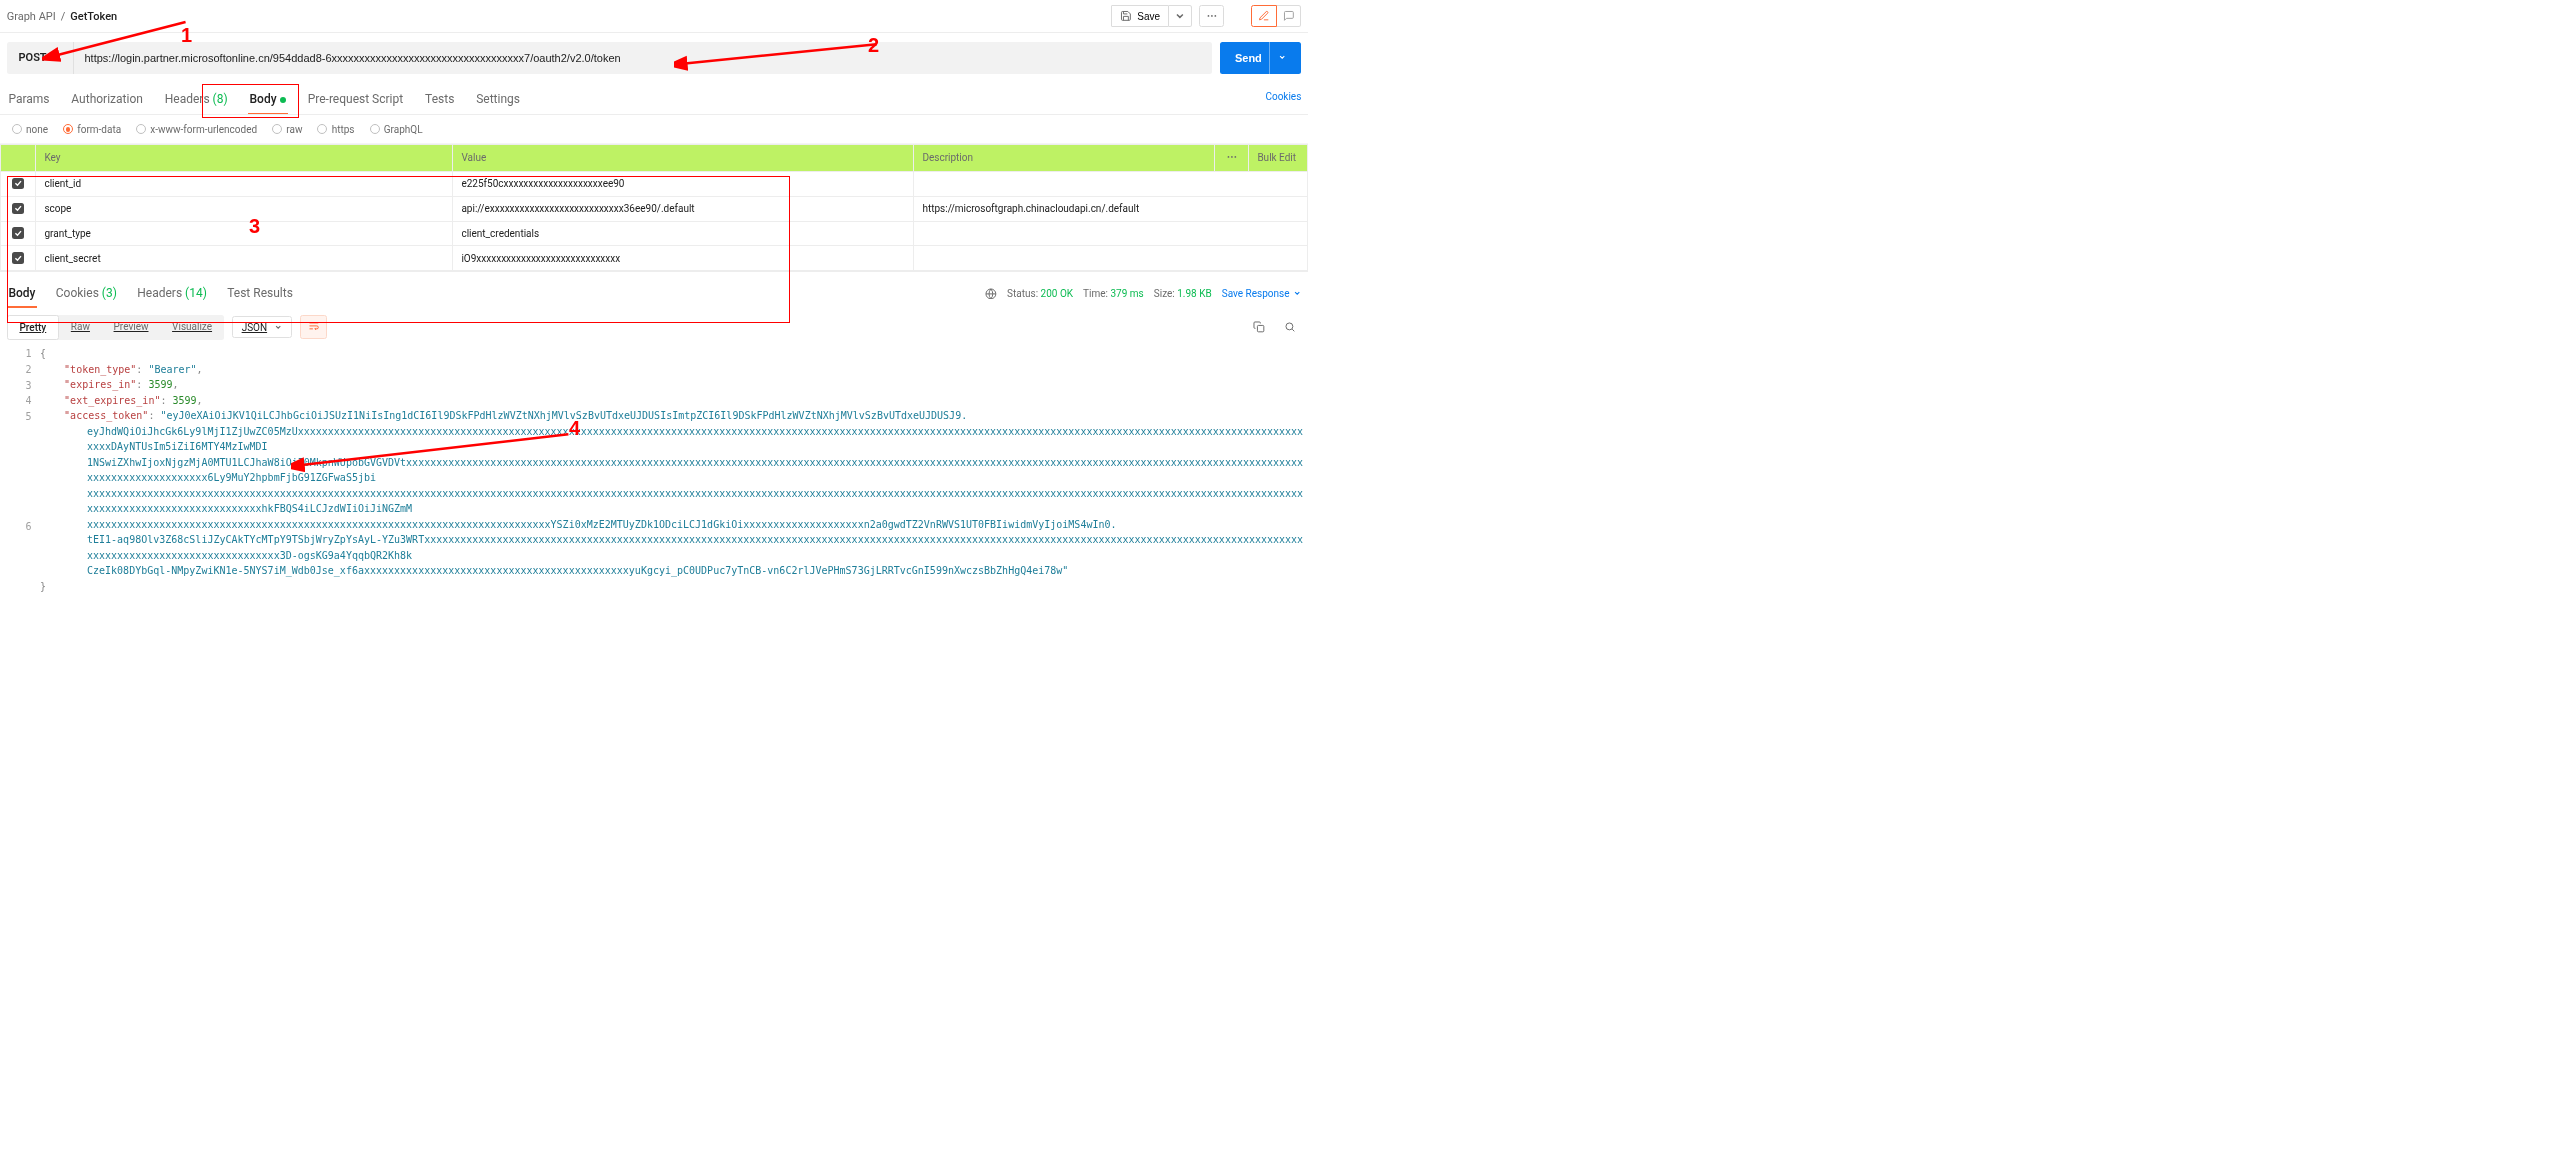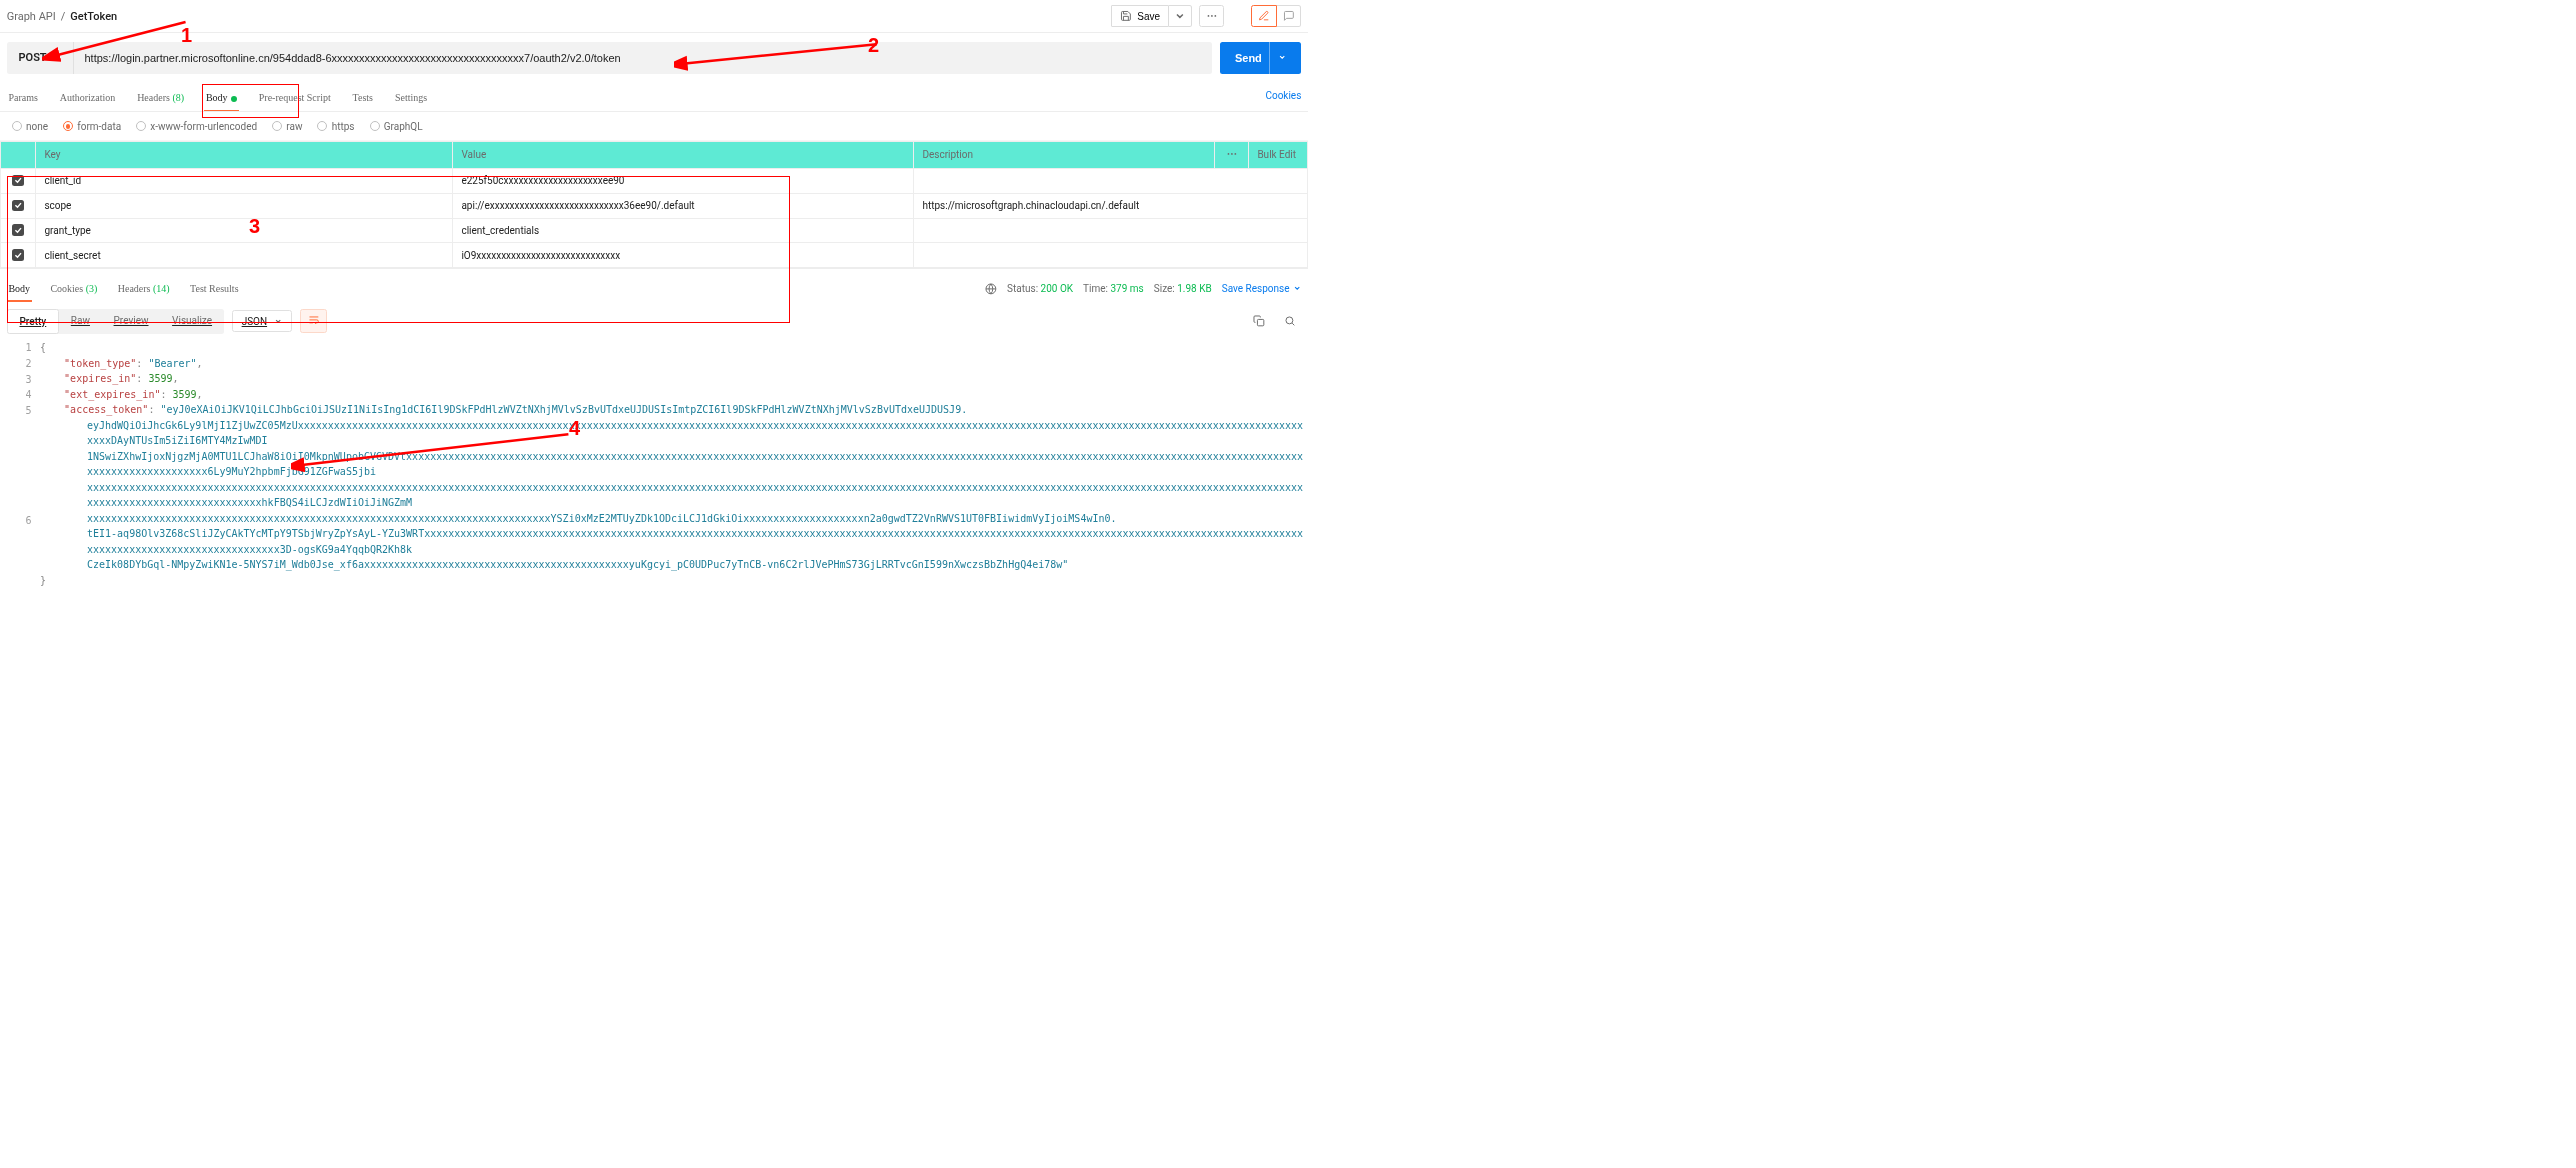--- a/index.html
+++ b/index.html
@@ -19,36 +19,36 @@
 
 .url-row { display: flex; align-items: stretch; padding: 8.4px 6.7px; gap: 8.4px; }
 .method-url { flex: 1; display: flex; background: #f2f2f2; border-radius: 2.5px; height: 32px; }
 .method-select { display: flex; align-items: center; padding: 0 11.8px; gap: 6.7px; font-weight: 600; font-size: 11px; cursor: pointer; border-right: 0.8px solid #e0e0e0; }
 .url-input { flex: 1; border: none; background: transparent; padding: 0 10px; font-size: 11px; color: #212121; outline: none; }
 .send-btn { display: flex; align-items: center; background: #097bed; color: #fff; border: none; border-radius: 2.5px; padding: 0 15px; gap: 6.7px; font-weight: 600; font-size: 11px; cursor: pointer; }
 .send-btn .chev { border-left: 0.8px solid rgba(255,255,255,0.4); padding-left: 8.4px; height: 100%; display: flex; align-items: center; }
 
 .tabs-row { display: flex; align-items: center; justify-content: space-between; padding: 3.4px 6.7px 0 6.7px; border-bottom: 0.8px solid #ededed; }
 .tabs { display: flex; gap: 18.5px; }
-.tab { padding: 6.7px 1.7px 8.4px 1.7px; font-size: 10px; color: #6b6b6b; cursor: pointer; position: relative; font-family: Liberation Serif, serif; }
+.tab { padding: 6.7px 1.7px 8.4px 1.7px; font-size: 12px; color: #6b6b6b; cursor: pointer; position: relative; }
 .tab.active { color: #212121; font-weight: 500; }
 .tab.active::after { content: ""; position: absolute; bottom: 0; left: 0; right: 0; height: 1.7px; background: #ff6c37; }
 .tab-badge { color: #0cbb52; }
 .tab .dot { width: 5.9px; height: 5.9px; border-radius: 50%; background: #0cbb52; display: inline-block; margin-left: 3.4px; vertical-align: middle; }
 .cookies-link { color: #097bed; font-size: 10px; cursor: pointer; padding-bottom: 6.7px; }
 
 .body-types { display: flex; gap: 15px; padding: 8.4px 11.8px; align-items: center; border-bottom: 0.8px solid #f5f5f5; }
 .radio { display: flex; align-items: center; gap: 4.2px; font-size: 10px; color: #6b6b6b; cursor: pointer; }
 .radio-dot { width: 10px; height: 10px; border-radius: 50%; border: 1.7px solid #c0c0c0; display: inline-block; position: relative; }
 .radio.selected .radio-dot { border-color: #ff6c37; }
 .radio.selected .radio-dot::after { content: ""; position: absolute; inset: 1.7px; border-radius: 50%; background: #ff6c37; }
 
 .kv-table { width: 100%; border-collapse: collapse; }
 .kv-table th, .kv-table td { border: 0.8px solid #ededed; padding: 5.9px 8.4px; text-align: left; font-weight: normal; font-size: 10px; color: #6b6b6b; }
-.kv-table th { background: #5eead4; }
+.kv-table th { background: #bef264; }
 .kv-table td.val { color: #212121; }
 .kv-table .chk-col { width: 35px; text-align: center; }
 .kv-table .key-col { width: 417px; }
 .kv-table .val-col { width: 461px; }
 .kv-table .more-col { width: 34px; text-align: center; }
 .kv-table .bulk-col { width: 59px; text-align: left; }
 .chkbox { width: 11.8px; height: 11.8px; border-radius: 2.5px; background: #4a4a4a; display: inline-flex; align-items: center; justify-content: center; }
 .chkbox svg { width: 8.4px; height: 8.4px; }
 
 .resp-tabs-row { display: flex; align-items: center; justify-content: space-between; padding: 6.7px 6.7px 0 6.7px; border-top: 0.8px solid #ededed; }

